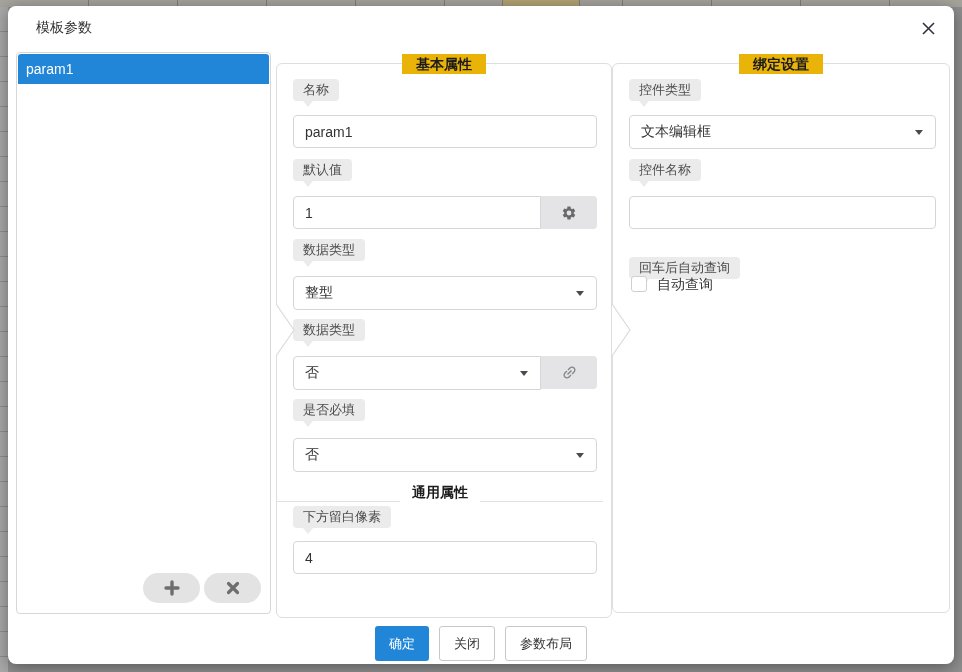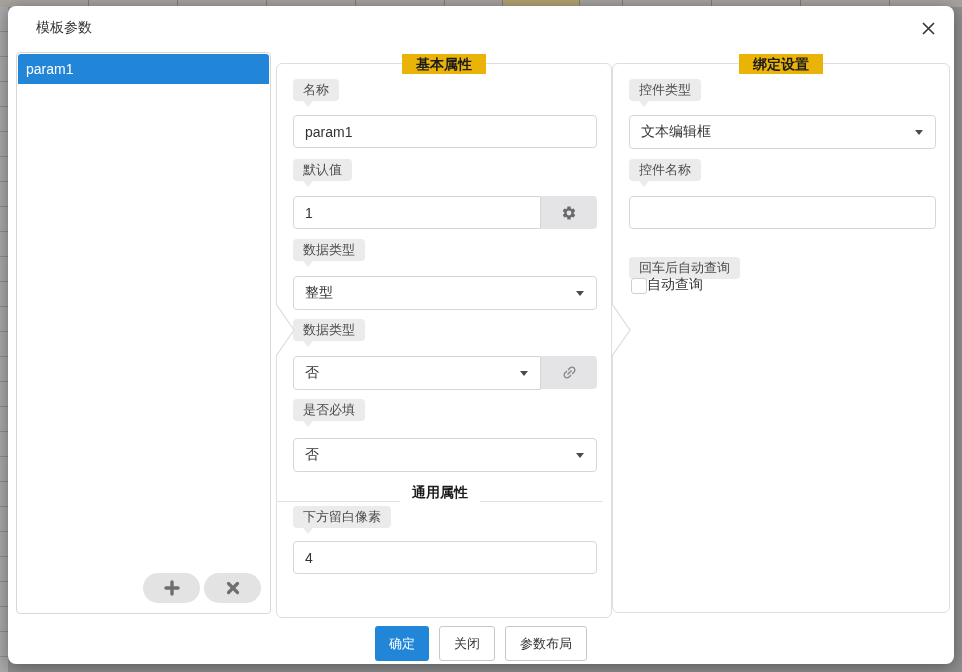--- a/index.html
+++ b/index.html
@@ -105,21 +105,21 @@
     display: flex; align-items: center; justify-content: center;
   }
 
   .subheader {
     position: absolute; left: 0; right: 8px; height: 22px;
     display: flex; align-items: flex-end; gap: 12px;
   }
   .subheader .hline { flex: 1; height: 1px; background: #e2e2e2; }
   .subheader .htext { font-size: 14px; font-weight: bold; color: #1c1c1c; white-space: nowrap; }
 
-  .checkrow { position: absolute; display: flex; align-items: flex-end; }
+  .checkrow { position: absolute; display: flex; align-items: flex-start; gap: 10px; }
   .checkbox {
     width: 16px; height: 16px; border: 1px solid #cfcfcf; border-radius: 3px;
     background: #fff; cursor: pointer;
   }
   .checklabel { font-size: 14px; color: #333; }
 
   .splitter { position: absolute; width: 22px; height: 60px; top: 294px; cursor: pointer; }
 
   
   .footer {

